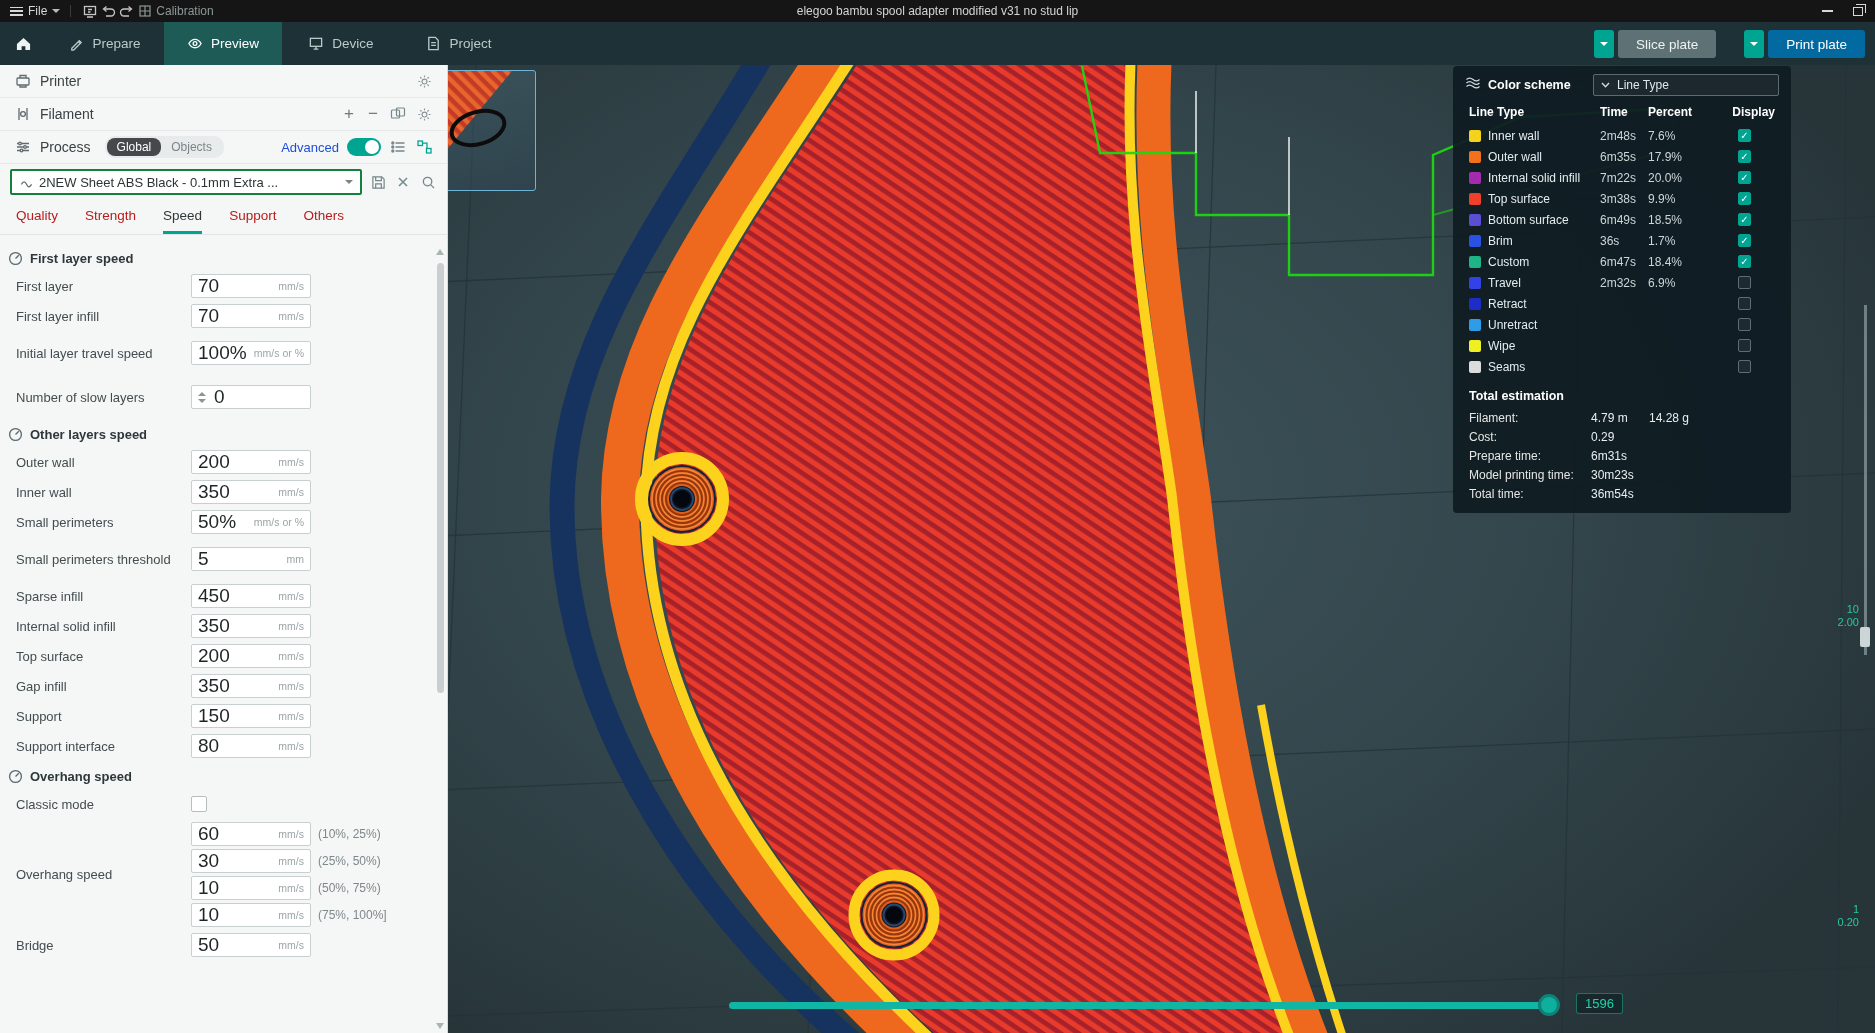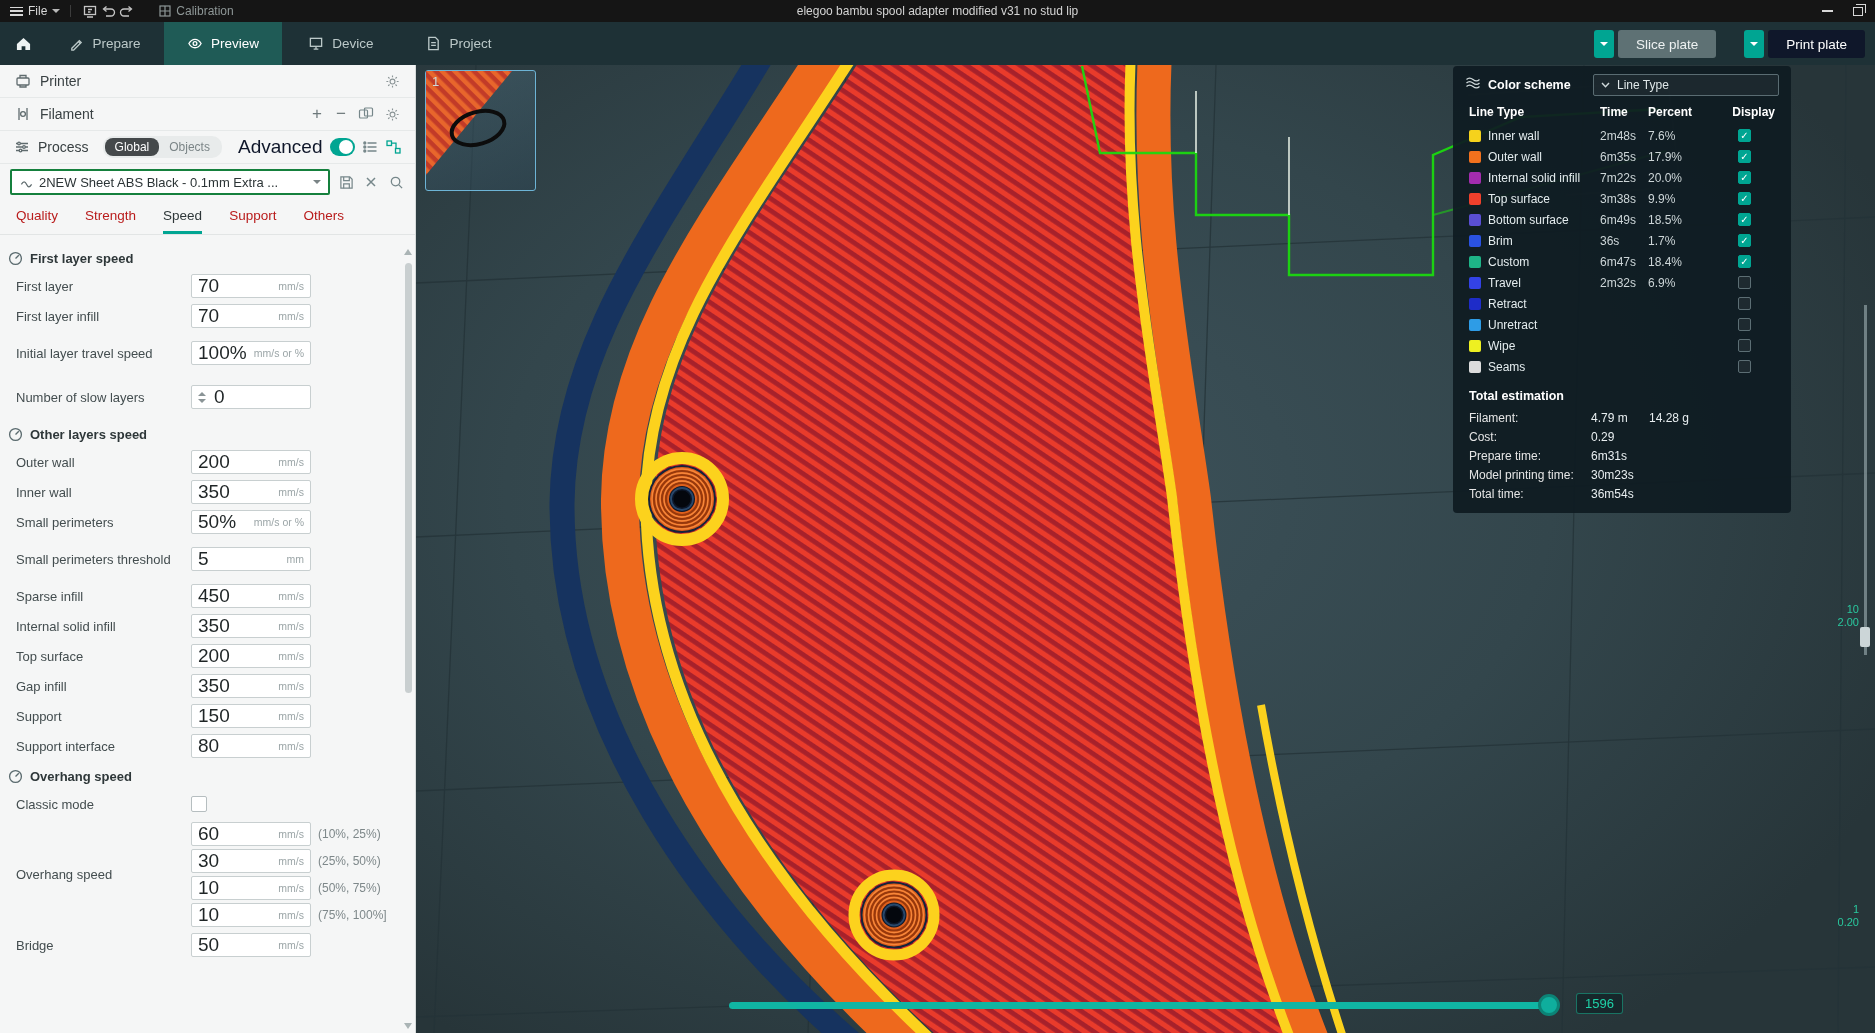--- a/index.html
+++ b/index.html
@@ -7,51 +7,51 @@
   *{box-sizing:border-box}
 
   
   .topbar{position:absolute;left:0;top:0;width:1875px;height:22px;background:#151515;display:flex;align-items:center;z-index:20;color:#d8d8d8}
   .tb-item{display:flex;align-items:center;gap:5px;margin-left:10px;font-size:12px}
   .hamb{width:13px;height:9px;display:flex;flex-direction:column;justify-content:space-between}
   .hamb i{height:1.5px;background:#d8d8d8;display:block}
   .caret-dn{width:0;height:0;border-left:4px solid transparent;border-right:4px solid transparent;border-top:4px solid #b9b9b9}
   .tb-sep{width:1px;height:12px;background:#3c3c3c;margin:0 10px}
   .tb-ic{display:inline-flex;align-items:center;justify-content:center;width:18px;height:16px;color:#c6c6c6}
-  .tb-cal{display:flex;align-items:center;gap:5px;color:#8e9797;font-size:12px;margin-left:24px}
+  .tb-cal{display:flex;align-items:center;gap:5px;color:#8e9797;font-size:12px;margin-left:4px}
   .tb-title{position:absolute;left:50%;top:0;transform:translateX(-50%);height:22px;display:flex;align-items:center;font-size:12px;color:#d4d4d4;white-space:nowrap}
   .tb-win{position:absolute;right:12px;top:0;height:22px;display:flex;align-items:center;gap:20px}
   .win-min{width:11px;height:2px;background:#d8d8d8}
   .win-rest{width:10px;height:9px;border:1.3px solid #d8d8d8;position:relative}
   .win-rest::after{content:"";position:absolute;left:2px;top:-4px;width:9px;height:8px;border:1.3px solid #d8d8d8;border-bottom:none;border-left:none}
 
   
   .toolbar{position:absolute;left:0;top:22px;width:1875px;height:43px;background:#1e3136;display:flex;align-items:stretch;z-index:19}
   .home-btn{width:46px;display:flex;align-items:center;justify-content:center;color:#eef3f3}
   .ttab{width:118px;display:flex;align-items:center;justify-content:center;gap:8px;font-size:13.5px;color:#bcc9c9;cursor:default}
   .ttab.active{background:#1f5b56;color:#fff}
   .tbar-right{position:absolute;right:10px;top:8px;display:flex;align-items:center;gap:4px}
   .grp-gap{width:20px}
   .dd-btn{width:20px;height:28px;border-radius:3px;background:#00a592;display:flex;align-items:center;justify-content:center}
   .dd-btn .caret-dn{border-top-color:#fff}
   .act-btn{height:28px;border-radius:3px;padding:0 18px;display:flex;align-items:center;font-size:13.5px}
   .slice-btn{background:#5e7174;color:#eef2f2}
-  .print-btn{background:#0f172a;color:#fff}
+  .print-btn{background:#0369a1;color:#fff}
 
   
-  .sidebar{position:absolute;left:0;top:65px;width:416px;height:968px;background:#f5f6f6;border-right:1px solid #d7dbdb;z-index:10}
+  .sidebar{position:absolute;left:0;top:65px;width:448px;height:968px;background:#f5f6f6;border-right:1px solid #d7dbdb;z-index:10}
   .srow{display:flex;align-items:center;height:33px;padding:0 14px;border-bottom:1px solid #e6e9e9;gap:8px}
   .slabel{font-size:14px;color:#394143}
   .spacer{flex:1}
   .sic{display:inline-flex;align-items:center;justify-content:center;width:18px;height:18px;color:#76878a}
   .pm{font-size:17px;color:#6d797b;width:16px;text-align:center;line-height:14px}
   .pillgrp{display:flex;align-items:center;background:#e8ebeb;border-radius:10px;padding:2px;margin-left:6px}
   .pill-on{background:#45494b;color:#fff;border-radius:8px;padding:2px 10px;font-size:12px}
   .pill-off{color:#7b8587;padding:2px 10px;font-size:12px}
-  .adv-label{font-size:19px;color:#0f172a}
+  .adv-label{font-size:13px;color:#1d4ed8}
   .toggle{width:34px;height:18px;border-radius:9px;background:#c4cccd;position:relative}
   .toggle.checked{background:#00a592}
   .toggle::after{content:"";position:absolute;top:2px;left:2px;width:14px;height:14px;border-radius:50%;background:#fff}
   .toggle.checked::after{left:auto;right:2px}
   .preset-row{display:flex;align-items:center;gap:7px;padding:5px 10px;height:36px}
   .combo{flex:1;height:26px;border:2px solid #15803d;border-radius:2px;background:#fff;display:flex;align-items:center;gap:6px;padding:0 7px;min-width:0}
   .combo-text{flex:1;font-size:13px;color:#2c3436;white-space:nowrap;overflow:hidden;text-overflow:ellipsis}
   .ptabs{display:flex;gap:27px;padding:0 16px;height:35px;align-items:flex-end;border-bottom:1px solid #e2e5e5}
   .ptab{font-size:13.5px;color:#b91c1c;padding-bottom:8px;border-bottom:3px solid transparent}
   .ptab.active{color:#2e3739;border-bottom-color:#00a592}

